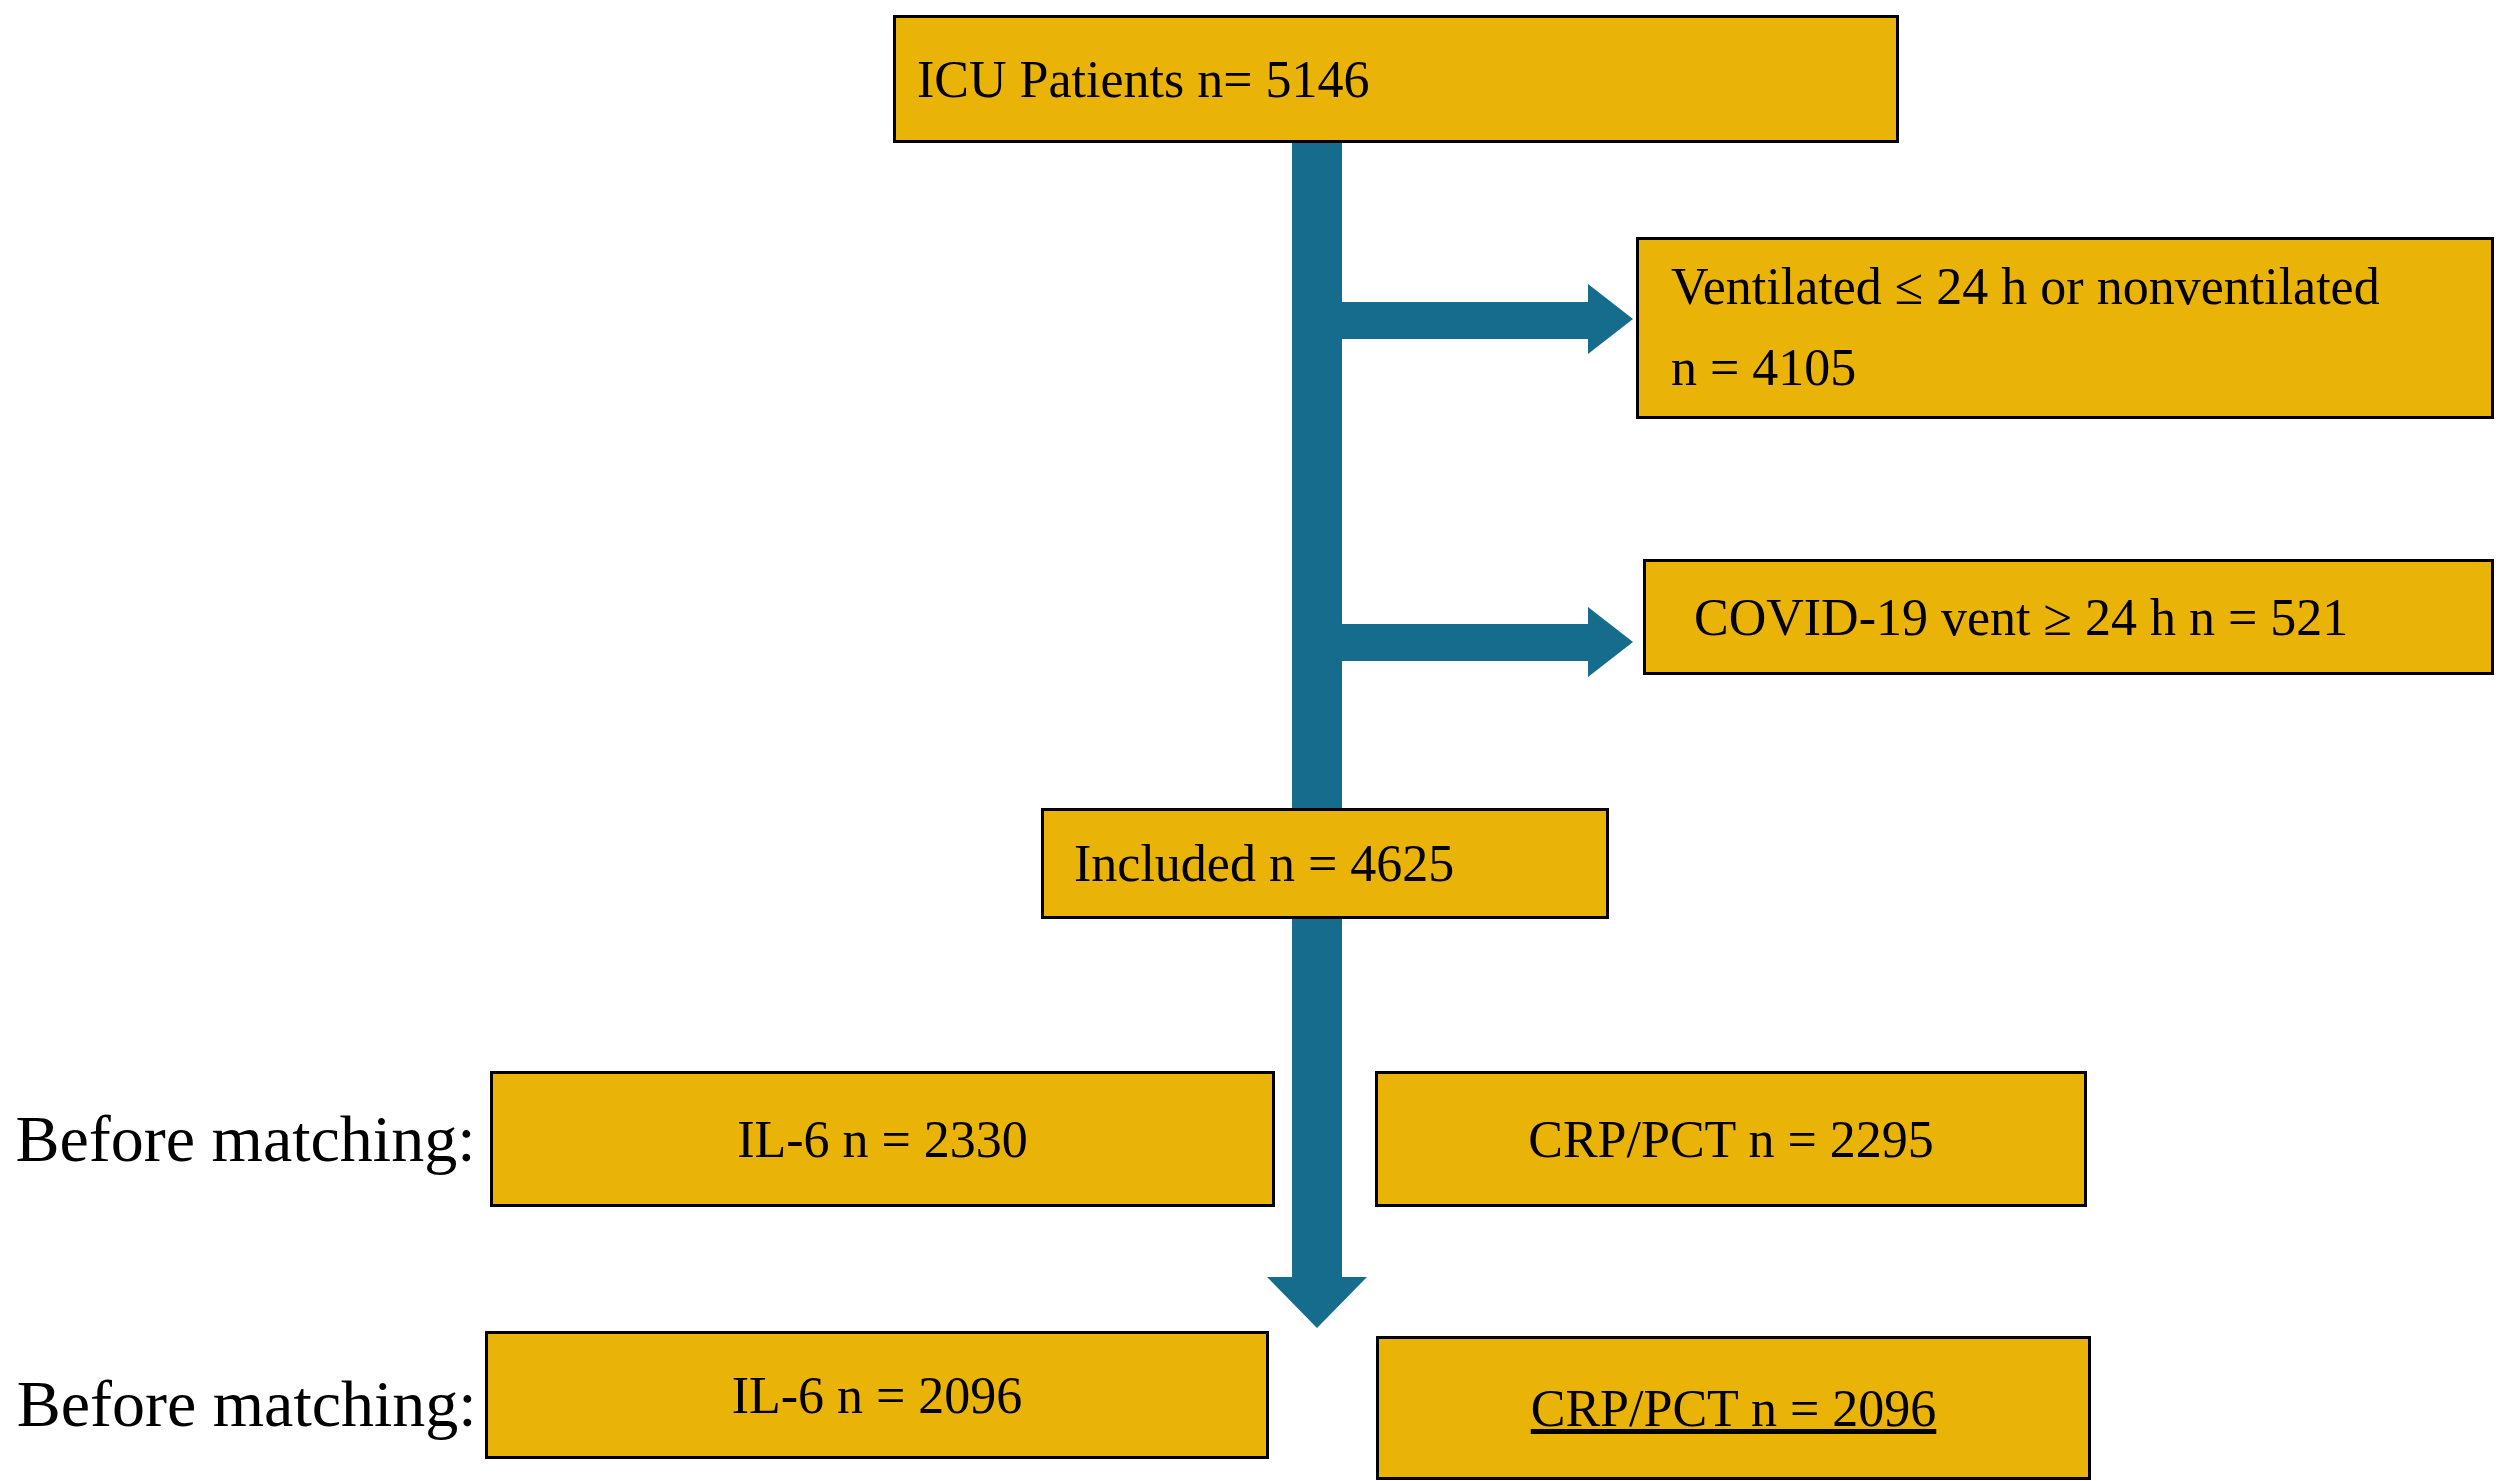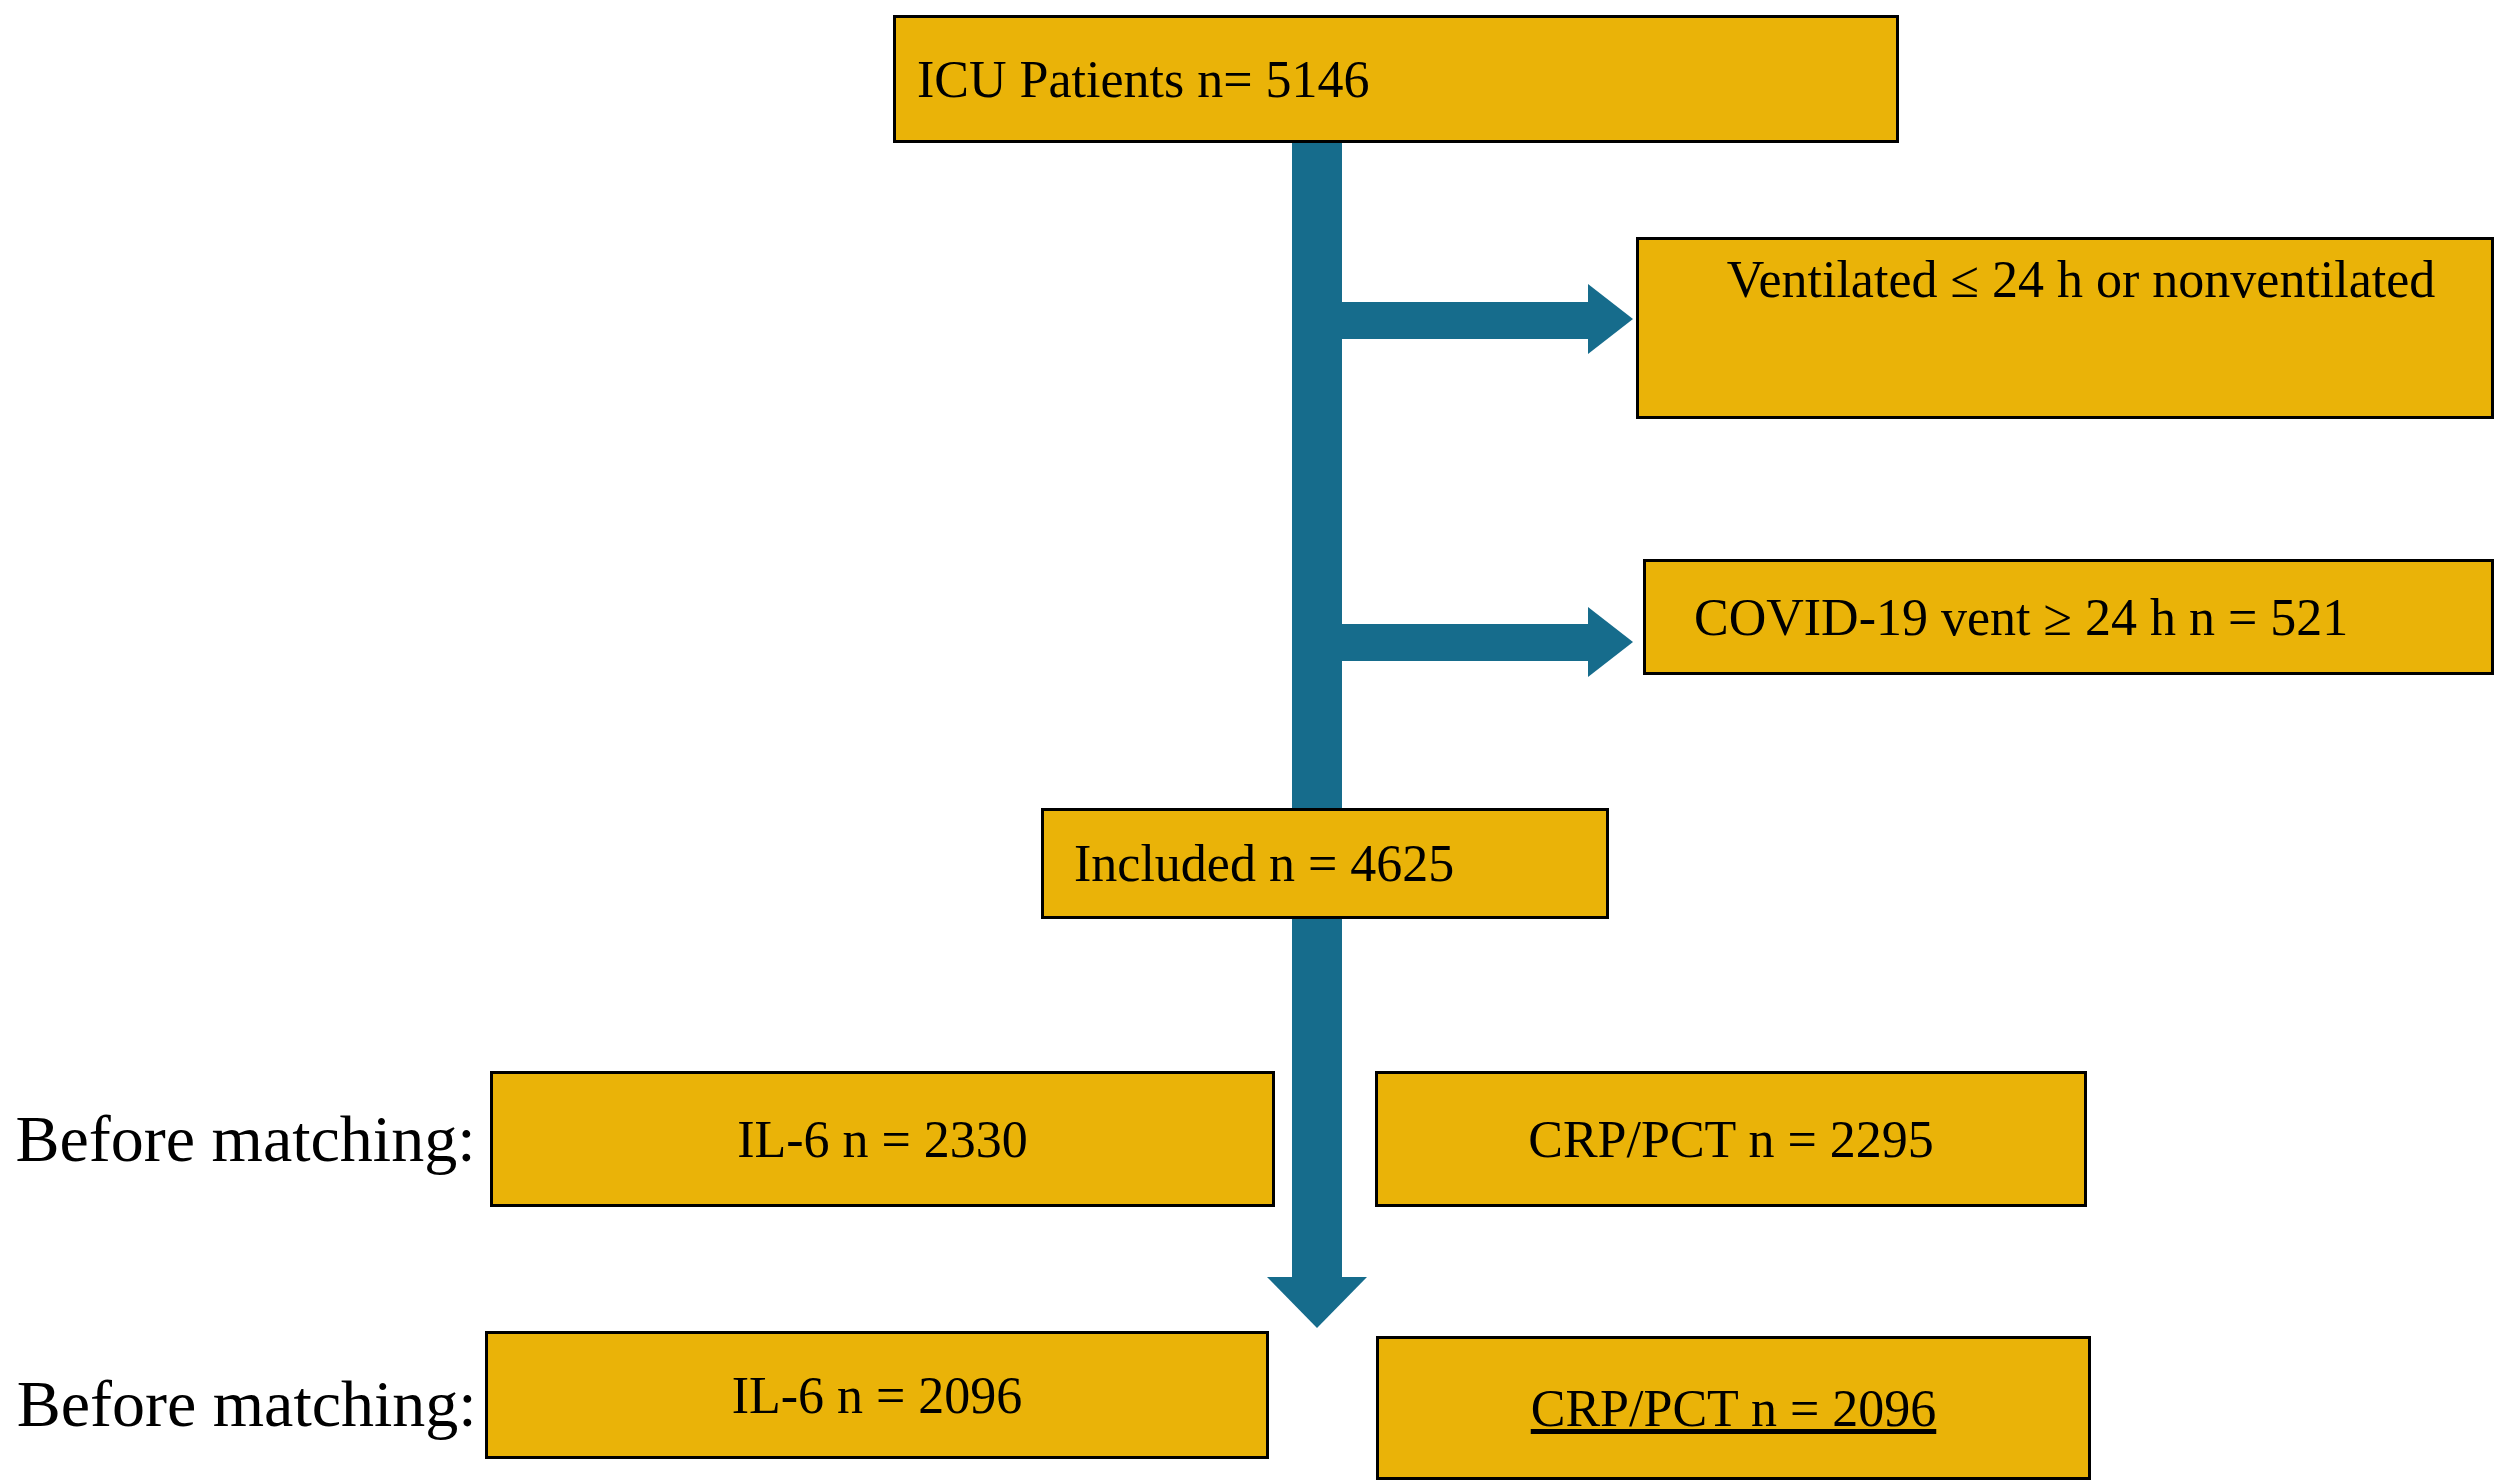--- a/index.html
+++ b/index.html
@@ -25,21 +25,21 @@
     display: flex;
     align-items: center;
     font-size: 52px;
     line-height: 1.25;
     white-space: nowrap;
     text-align: right;
   }
   .fbox.left-align   { justify-content: flex-start; }
   .fbox.center-align { justify-content: center; }
   .fbox.two-line {
-    flex-direction: row;
+    flex-direction: column;
     align-items: flex-start;
     justify-content: center;
     line-height: 1.55;
   }
   
   #box-icu        { left: 893px; top: 15px;   width: 1006px; height: 128px; padding-left: 21px; }
   #box-vent       { left: 1636px; top: 237px;  width: 858px; height: 182px; padding-left: 32px; }
   #box-covid      { left: 1643px; top: 559px;  width: 851px; height: 116px; padding-left: 48px; }
   #box-included   { left: 1041px; top: 808px; width: 568px;  height: 111px; padding-left: 30px; }
   #box-before-il6 { left: 490px;  top: 1071px; width: 785px; height: 136px; }
@@ -96,20 +96,21 @@
 
   <div class="bar" id="branch2-bar" style="background: rgb(22, 108, 140);"></div>
   <div class="tri tri-right" id="branch2-head" style="border-left-color: rgb(22, 108, 140);"></div>
 
   <div class="fbox left-align" id="box-icu">
     <span>ICU Patients n= 5146</span>
   </div>
 
   <div class="fbox two-line" id="box-vent">
     <span>Ventilated ≤ 24 h or nonventilated</span>
+    <span>n = 4105</span>
   </div>
 
   <div class="fbox left-align" id="box-covid">
     <span>COVID-19 vent ≥ 24 h n = 521</span>
   </div>
 
   <div class="fbox left-align" id="box-included">
     <span>Included n = 4625</span>
   </div>
 

